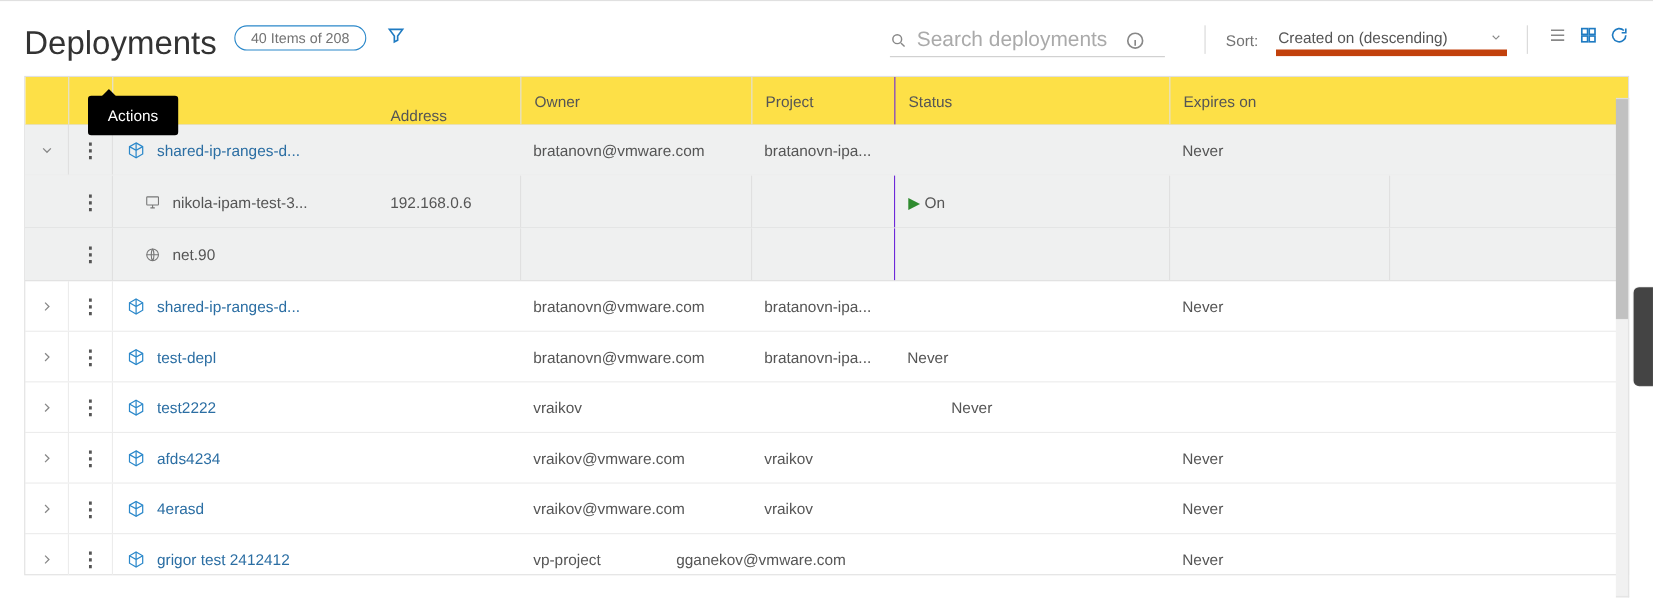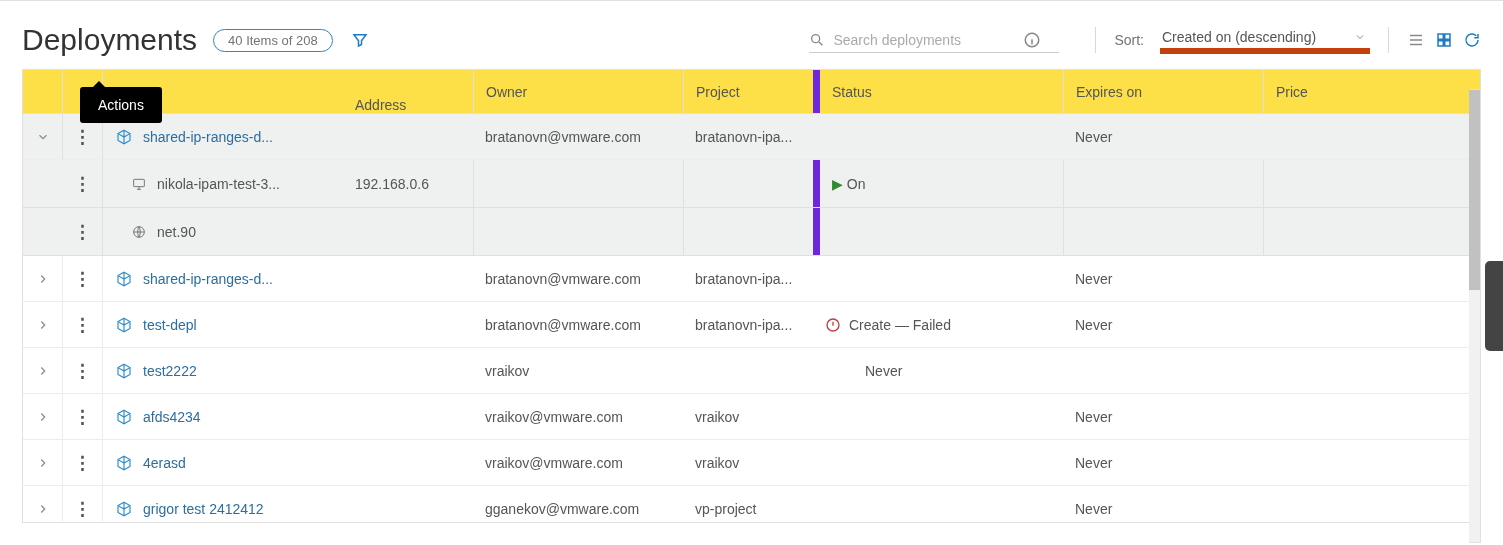--- a/index.html
+++ b/index.html
@@ -11,21 +11,21 @@
     overflow: hidden;
   }
   .page {
     width: 1503px;
     height: 545px;
     position: relative;
     border-top: 1px solid #e0e0e0;
   }
   .header {
     display: flex;
-    align-items: center;
+    align-items: flex-start;
     padding: 22px 22px 12px 22px;
     height: 68px;
   }
   .title {
     font-size: 30px;
     font-weight: 300;
     color: #333;
     margin-right: 16px;
   }
   .count-pill {
@@ -56,21 +56,21 @@
   .search-wrap .mag {
     color: #888;
     margin-right: 8px;
     display: inline-flex;
   }
   .search-wrap .mag svg { width: 16px; height: 16px; }
   .search-wrap input {
     border: none;
     outline: none;
     width: 190px;
-    font-size: 14px;
+    font-size: 19px;
     color: #0c4a6e;
     background: transparent;
   }
   .search-wrap input::placeholder { color: #aaa; }
   .info-icon {
     color: #888;
     display: inline-flex;
   }
   .info-icon svg { width: 18px; height: 18px; }
   .divider-v {
@@ -125,21 +125,21 @@
     color: #555;
     align-items: flex-end;
   }
   .col { padding-left: 12px; }
   .col-expand { width: 40px; border-right: 1px solid #e0e0e0; height: 100%; display:flex; align-items:center; justify-content:center;}
   .col-actions { width: 40px; border-right: 1px solid #e0e0e0; height: 100%; display:flex; align-items:center; justify-content:center; position: relative;}
   .col-name { width: 240px; }
   .col-address { width: 130px; }
   .col-owner { width: 210px; border-left: 1px solid #e0e0e0; height: 100%; display:flex; align-items:center;}
   .col-project { width: 130px; border-left: 1px solid #e0e0e0; height: 100%; display:flex; align-items:center;}
-  .col-status { width: 250px; border-left: 7px solid #6d28d9; height: 100%; display:flex; align-items:center;}
+  .col-status { width: 250px; border-left: 1px solid #6d28d9; height: 100%; display:flex; align-items:center;}
   .col-expires { width: 200px; border-left: 1px solid #e0e0e0; height: 100%; display:flex; align-items:center;}
   .col-price { width: 160px; border-left: 1px solid #e0e0e0; height: 100%; display:flex; align-items:center;}
 
   .grid-body {
     overflow-y: auto;
     height: 410px;
   }
   .row {
     display: flex;
     height: 46px;
@@ -323,21 +323,20 @@
   <div class="grid-wrap">
     <div class="grid-header">
       <div class="col-expand"></div>
       <div class="col-actions"></div>
       <div class="col col-name"></div>
       <div class="col col-address">Address</div>
       <div class="col col-owner">Owner</div>
       <div class="col col-project">Project</div>
       <div class="col col-status">Status</div>
       <div class="col col-expires">Expires on</div>
-      <div class="col col-price">Price</div>
     </div>
 
     <div class="grid-body">
 
       <div class="row expanded-main">
         <div class="col-expand">
           <span class="chevron">
             <svg viewBox="0 0 24 24" fill="none" stroke="currentColor" stroke-width="2">
                 <path d="M6 9l6 6 6-6"></path>
               </svg>
@@ -456,31 +455,20 @@
               <svg viewBox="0 0 24 24" fill="none" stroke="currentColor" stroke-width="1.5">
                 <path d="M12 3l8 4.5v9L12 21l-8-4.5v-9L12 3z"></path>
                 <path d="M12 3v18M4 7.5l8 4.5 8-4.5"></path>
               </svg>
             </span>
           <span class="name-link">test-depl</span>
         </div>
         <div class="col col-address"></div>
         <div class="col col-owner">bratanovn@vmware.com</div>
         <div class="col col-project">bratanovn-ipa...</div>
-        <div class="col col-status">
-          <div class="status-failed">
-            <span class="warn">
-              <svg viewBox="0 0 24 24" fill="none" stroke="currentColor" stroke-width="2">
-                  <circle cx="12" cy="12" r="9"></circle>
-                  <path d="M12 7v6M12 17h.01"></path>
-                </svg>
-            </span>
-            <span>Create — Failed</span>
-          </div>
-        </div>
         <div class="col col-expires">Never</div>
         <div class="col col-price"></div>
       </div>
 
       <div class="row">
         <div class="col-expand">
             <span class="chevron">
               <svg viewBox="0 0 24 24" fill="none" stroke="currentColor" stroke-width="2">
                 <path d="M9 6l6 6-6 6"></path>
               </svg>
@@ -575,22 +563,22 @@
         <div class="name-cell">
           <span class="deploy-icon">
               <svg viewBox="0 0 24 24" fill="none" stroke="currentColor" stroke-width="1.5">
                 <path d="M12 3l8 4.5v9L12 21l-8-4.5v-9L12 3z"></path>
                 <path d="M12 3v18M4 7.5l8 4.5 8-4.5"></path>
               </svg>
             </span>
           <span class="name-link">grigor test 2412412</span>
         </div>
         <div class="col col-address"></div>
+        <div class="col col-project">vp-project</div>
         <div class="col col-owner">gganekov@vmware.com</div>
-        <div class="col col-project">vp-project</div>
         <div class="col col-status"></div>
         <div class="col col-expires">Never</div>
         <div class="col col-price"></div>
       </div>
 
     </div>
   </div>
 
   <div class="scroll-column">
     <div class="scroll-thumb"></div>

